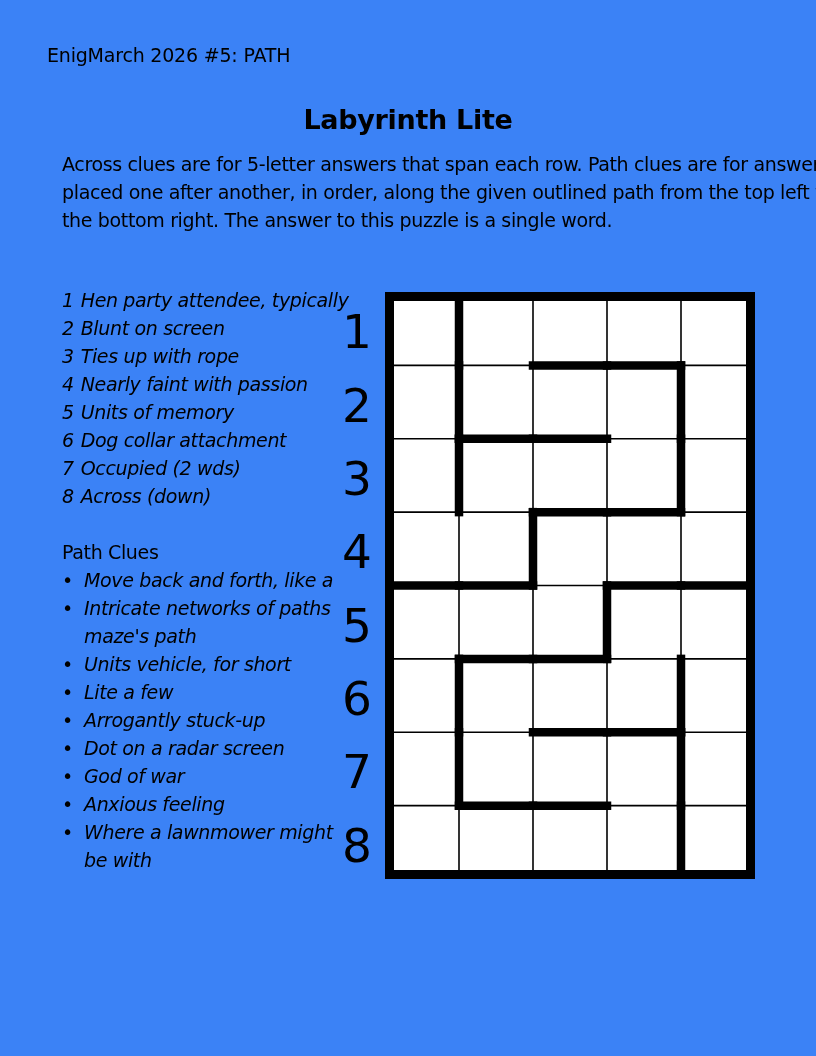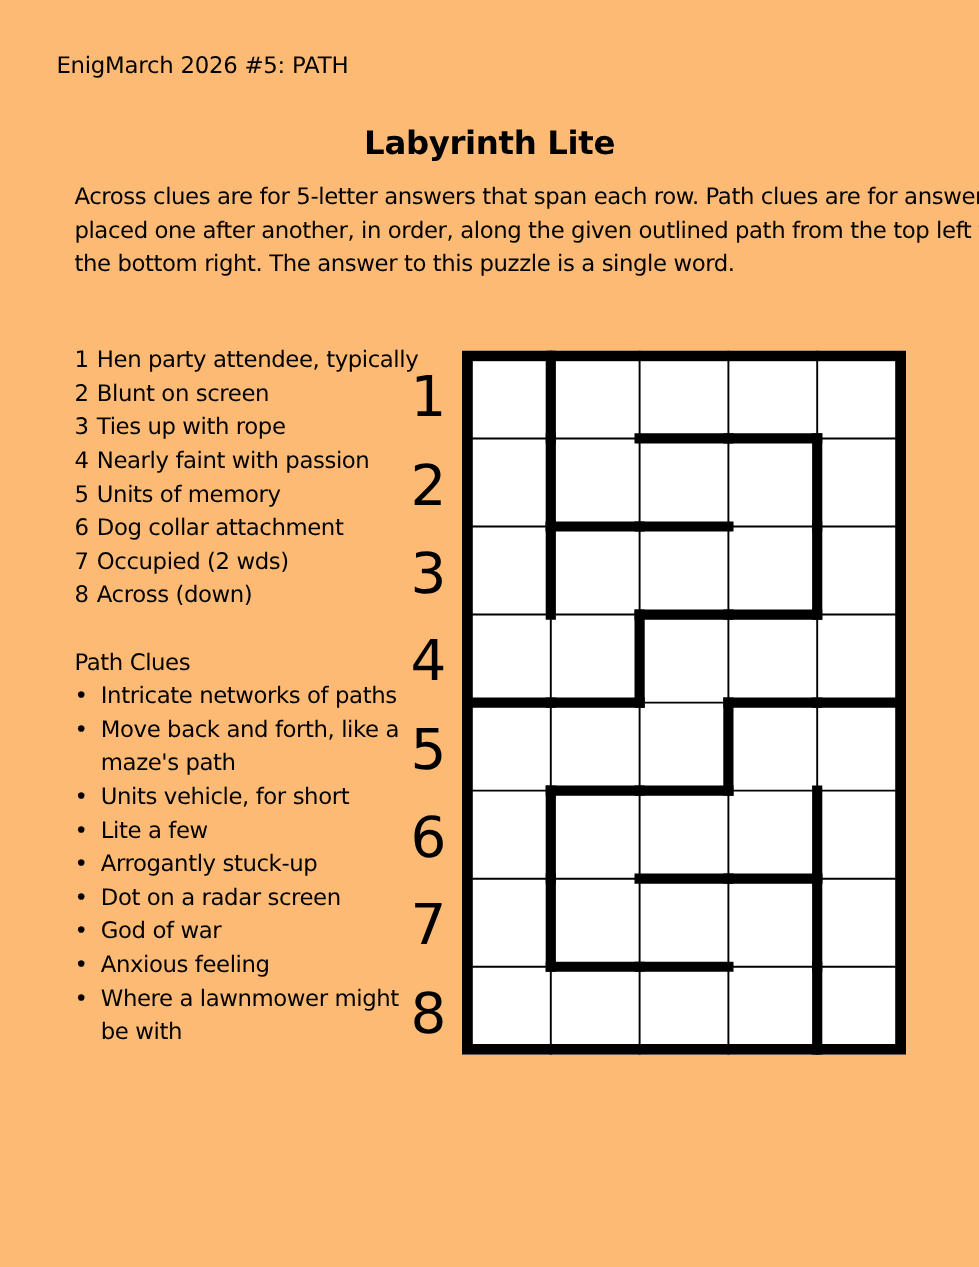--- a/index.html
+++ b/index.html
@@ -1,20 +1,20 @@
 <!DOCTYPE html>
 <html><head>
 <meta charset="utf-8">
 <style>
   html, body { margin: 0; padding: 0; background: #ffffff; }
   .page {
     position: relative;
     width: 816px;
     height: 1056px;
-    background: #fdba74;
+    background: #3b82f6;
     color: #000000;
     font-family: "DejaVu Sans", "Liberation Sans", sans-serif;
     overflow: hidden;
   }
   .header-block {
     position: absolute;
     left: 47px;
     top: 41px;
     font-size: 19px;
     line-height: 28px;
@@ -46,21 +46,21 @@
   .clue-column {
     position: absolute;
     left: 62px;
     top: 286px;
     width: 310px;
     font-size: 19px;
     line-height: 28px;
     letter-spacing: -0.35px;
   }
   .clue-heading { white-space: nowrap; }
-  .clue-line { white-space: nowrap; }
+  .clue-line { white-space: nowrap; font-style: italic; }
   .clue-num { display: inline-block; min-width: 13px; }
   .bullet { display: inline-block; width: 22px; }
   .clue-line.wrap { padding-left: 22px; }
   .clue-gap { height: 28px; }
   .row-labels {
     position: absolute;
     left: 330px;
     top: 292px;
     width: 42px;
     height: 587px;
@@ -106,22 +106,22 @@
         <div class="clue-line"><span class="clue-num">3</span><span> Ties up with rope</span></div>
         <div class="clue-line"><span class="clue-num">4</span><span> Nearly faint with passion</span></div>
         <div class="clue-line"><span class="clue-num">5</span><span> Units of memory</span></div>
         <div class="clue-line"><span class="clue-num">6</span><span> Dog collar attachment</span></div>
         <div class="clue-line"><span class="clue-num">7</span><span> Occupied (2 wds)</span></div>
         <div class="clue-line"><span class="clue-num">8</span><span> Across (down)</span></div>
       </div>
     <div class="clue-gap"></div>
     <div class="clue-heading">Path Clues</div>
     <div id="path-list">
+        <div class="clue-line"><span class="bullet">•</span><span>Move back and forth, like a</span></div>
         <div class="clue-line"><span class="bullet">•</span><span>Intricate networks of paths</span></div>
-        <div class="clue-line"><span class="bullet">•</span><span>Move back and forth, like a</span></div>
         <div class="clue-line wrap">maze's path</div>
         <div class="clue-line"><span class="bullet">•</span><span>Units vehicle, for short</span></div>
         <div class="clue-line"><span class="bullet">•</span><span>Lite a few</span></div>
         <div class="clue-line"><span class="bullet">•</span><span>Arrogantly stuck-up</span></div>
         <div class="clue-line"><span class="bullet">•</span><span>Dot on a radar screen</span></div>
         <div class="clue-line"><span class="bullet">•</span><span>God of war</span></div>
         <div class="clue-line"><span class="bullet">•</span><span>Anxious feeling</span></div>
         <div class="clue-line"><span class="bullet">•</span><span>Where a lawnmower might</span></div>
         <div class="clue-line wrap">be with</div>
       </div>

